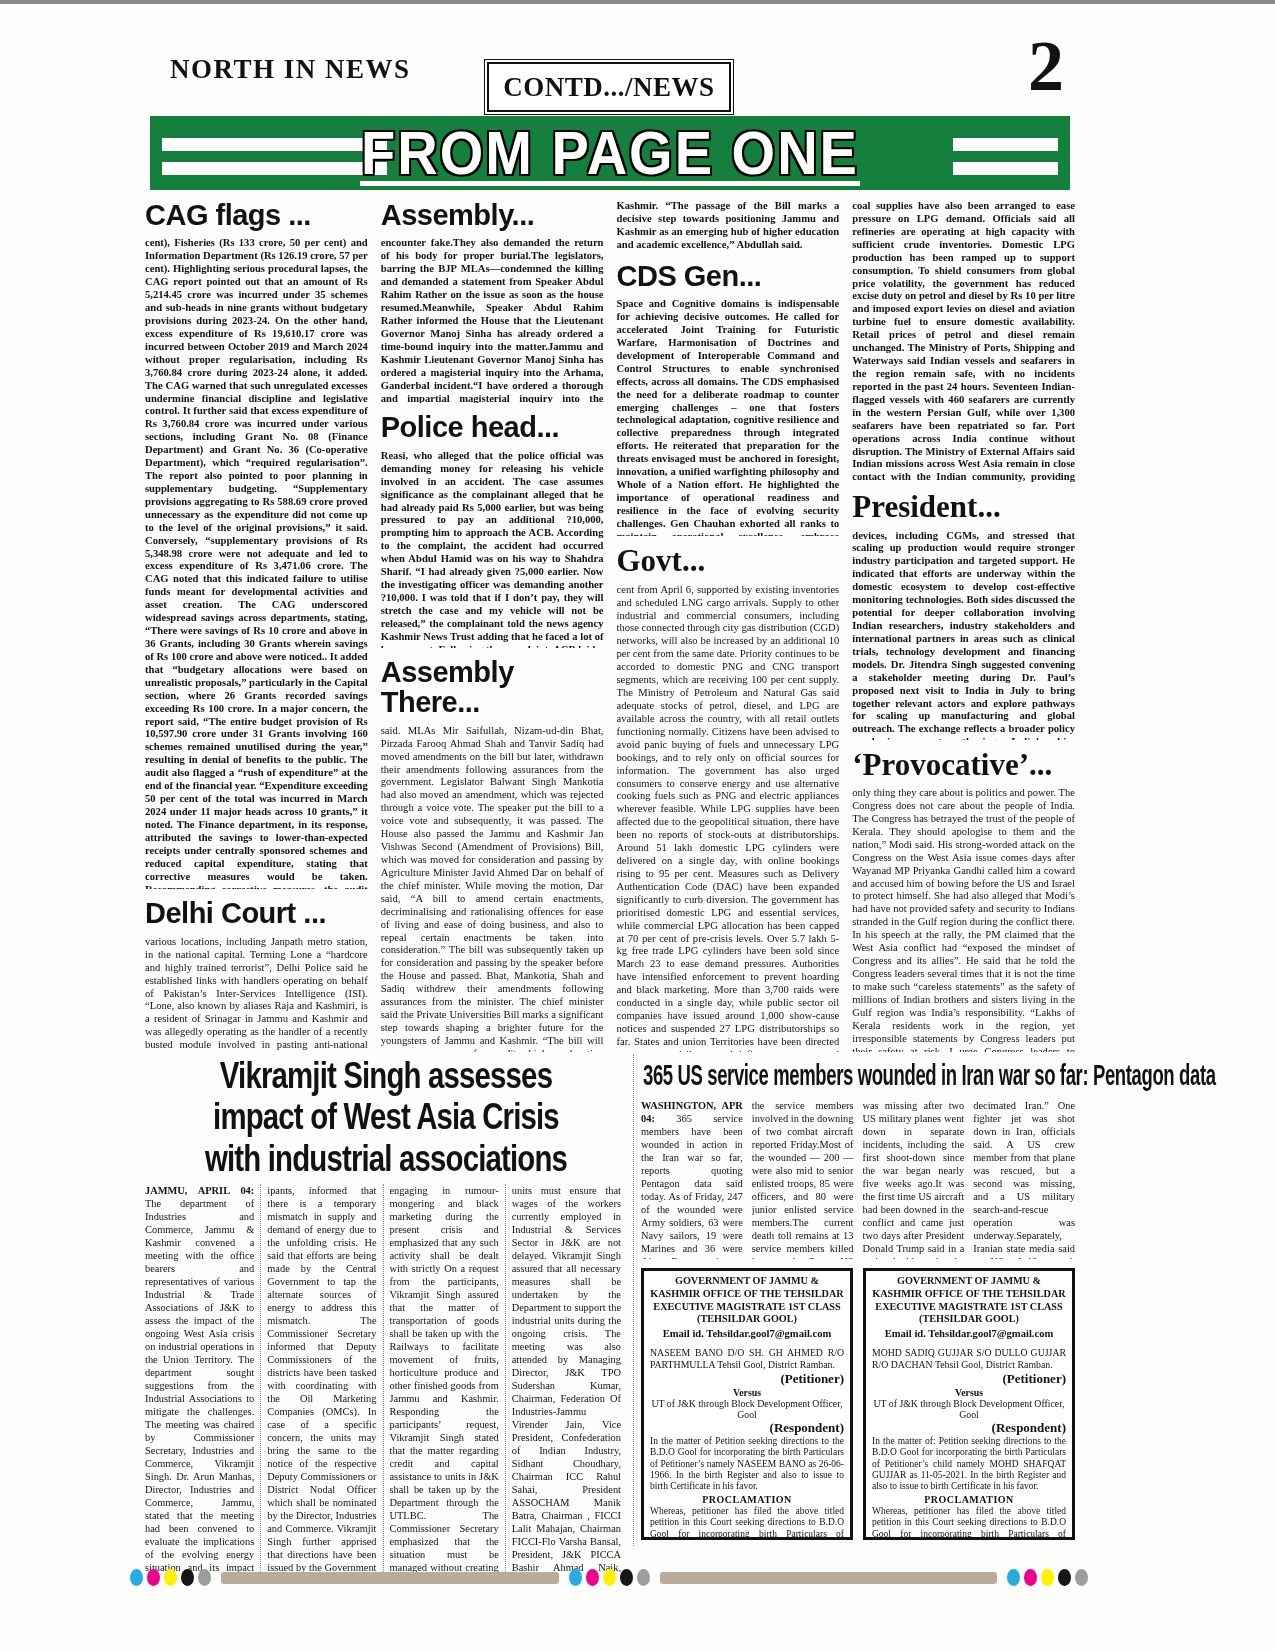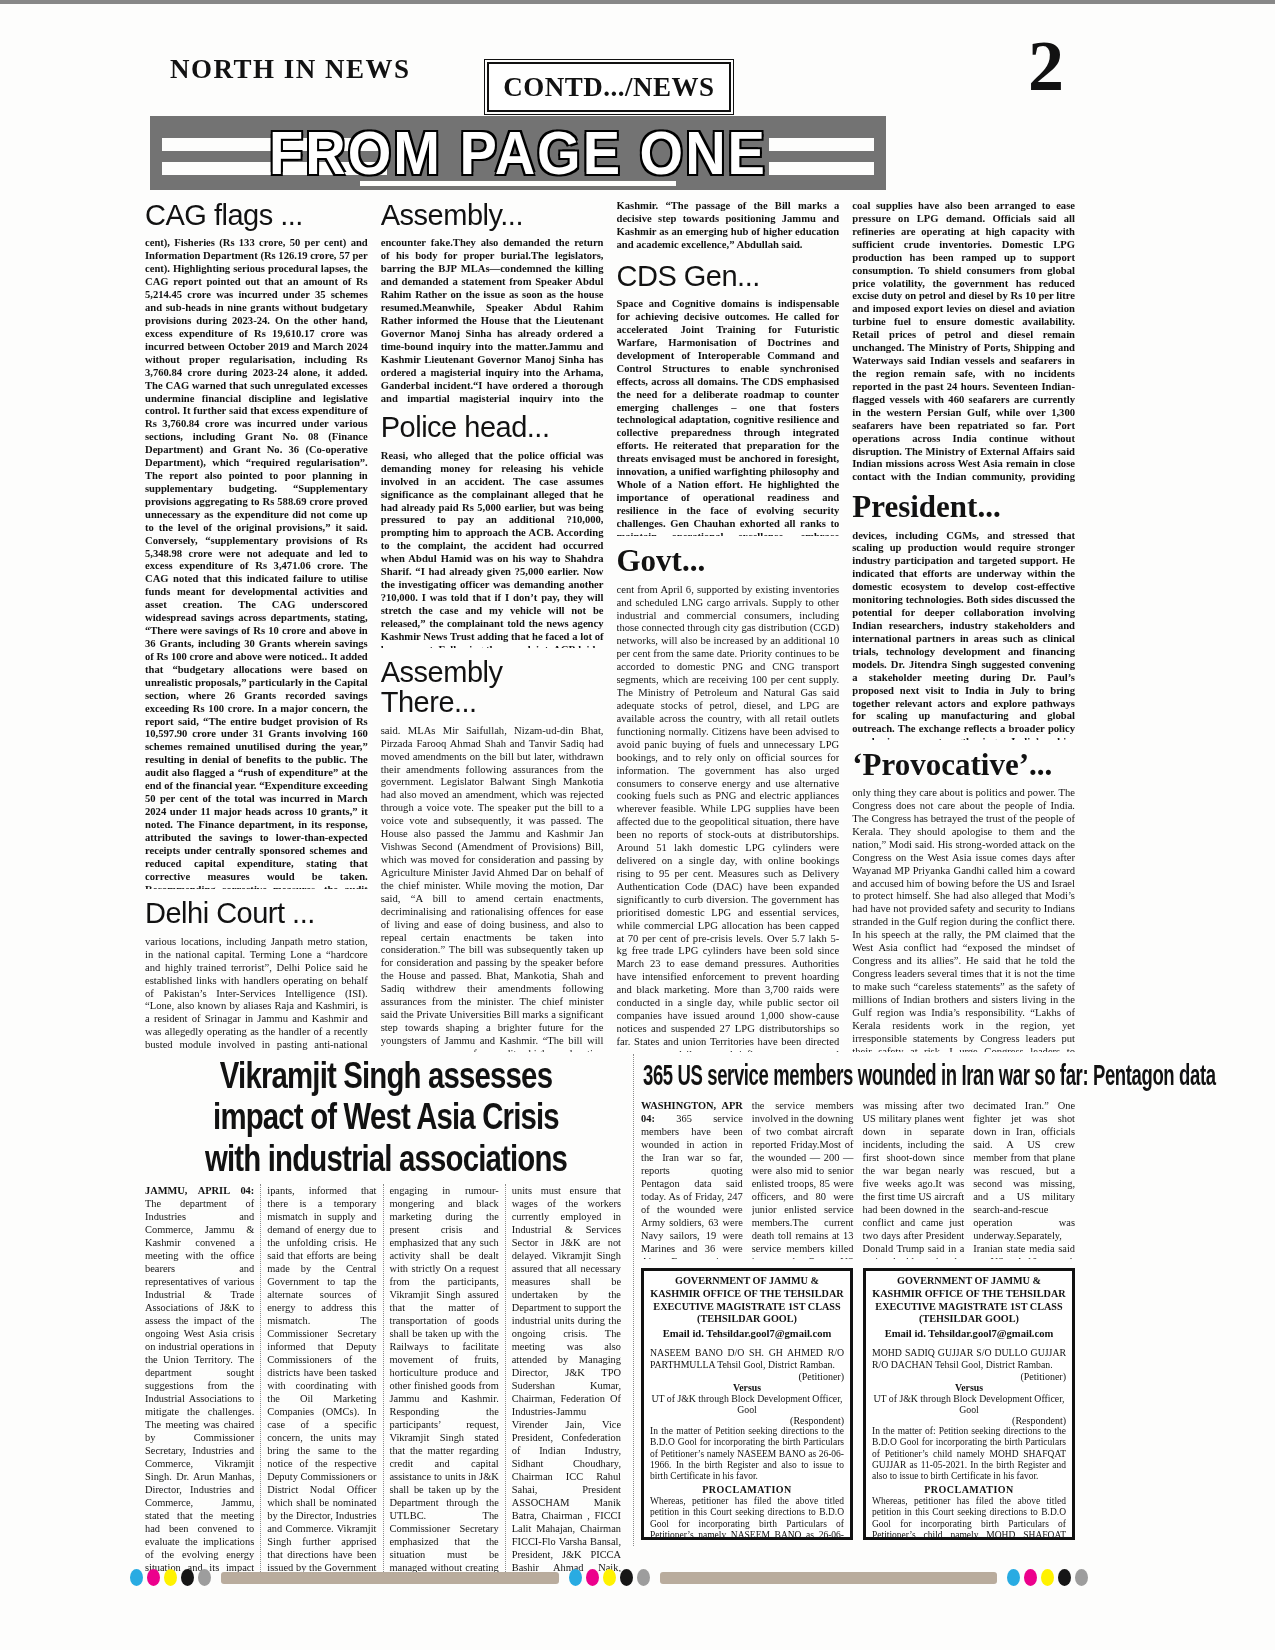--- a/index.html
+++ b/index.html
@@ -13,35 +13,35 @@
   .gb-city{position:absolute;left:78px;top:3px;font-family:"Liberation Sans",sans-serif;
            font-weight:bold;font-size:11px;letter-spacing:1px;}
   .gb-date{position:absolute;right:8px;top:1px;font-weight:bold;font-size:13.5px;}
   .contdbox{position:absolute;left:487px;top:58px;width:240px;height:46px;background:#fff;
             border:2px solid #111;outline:1px solid #111;outline-offset:2px;
             display:flex;align-items:center;justify-content:center;
             font-weight:bold;font-size:27px;letter-spacing:0.5px;}
   .pagenum{position:absolute;left:1028px;top:26px;font-weight:bold;font-size:72px;line-height:1;}
 
   
-  .banner{position:absolute;left:150px;top:112px;width:736px;height:74px;background:#737373;}
+  .banner{position:absolute;left:150px;top:112px;width:920px;height:74px;background:#15803d;}
   .stripe{position:absolute;height:13px;background:#fdfdfc;}
   .s1{left:12px;top:22px;width:225px;} .s2{left:12px;top:46px;width:225px;}
   .s3{right:12px;top:22px;width:105px;} .s4{right:12px;top:46px;width:105px;}
   .banner-text{position:absolute;left:0;right:0;top:2px;text-align:center;
       font-family:"Liberation Sans",sans-serif;font-weight:bold;font-size:56px;color:#fff;
       letter-spacing:2px;transform:scaleY(1.08);transform-origin:center top;
       text-shadow:2px 2px 0 #000,-2px 2px 0 #000,2px -2px 0 #000,-2px -2px 0 #000;}
   .banner-underline{position:absolute;left:210px;right:210px;bottom:4px;height:5px;background:#fdfdfc;}
 
   
   .topcols{position:absolute;left:145px;top:196px;width:930px;height:852px;
            display:flex;gap:13px;overflow:hidden;}
   .tcol{flex:1;overflow:hidden;min-width:0;}
-  .h-sans{font-family:"Liberation Sans",sans-serif;font-weight:normal;font-size:29px;
+  .h-sans{font-family:"Liberation Sans",sans-serif;font-weight:bold;font-size:29px;
           letter-spacing:-0.5px;margin:0 0 7px 0;line-height:1.05;}
   .h-serif{font-family:"Liberation Serif",serif;font-weight:bold;font-size:31px;
            margin:2px 0 6px 0;line-height:1.05;}
   .bd{font-size:10.6px;line-height:1.22;text-align:justify;overflow:hidden;}
   .sp{margin-bottom:9px;font-weight:bold;}
 
   
   .bleft{position:absolute;left:145px;top:1050px;width:482px;height:492px;}
   .hl-big{text-align:center;font-family:"Liberation Sans",sans-serif;font-weight:bold;
           font-size:35px;line-height:1.12;letter-spacing:-1px;
@@ -59,21 +59,21 @@
             white-space:nowrap;letter-spacing:-0.5px;
             transform:scale(0.74,1.18);transform-origin:left top;margin:4px 0 12px 2px;}
   .br-cols{display:flex;gap:9px;height:160px;overflow:hidden;}
   .br-c{flex:1;min-width:0;font-size:10.4px;line-height:1.25;text-align:justify;overflow:hidden;}
   .notices{display:flex;gap:10px;margin-top:9px;border-radius:14px;}
   .notice{flex:1;min-width:0;border:3px solid #111;padding:4px 6px;height:258px;
           overflow:hidden;background:#fff;}
   .nt{text-align:center;font-weight:bold;font-size:10.2px;line-height:1.25;}
   .nemail{text-align:center;font-weight:bold;font-size:10.6px;margin:2px 0 8px;}
   .nparty{font-size:9.8px;line-height:1.22;text-align:justify;}
-  .nlbl{text-align:right;font-weight:normal;font-size:10px;}
+  .nlbl{text-align:right;font-weight:bold;font-size:13px;}
   .nvs{text-align:center;font-weight:bold;font-size:9.8px;}
   .ncenter{text-align:center;font-size:9.8px;}
   .nbody{font-size:9.5px;line-height:1.2;text-align:justify;}
   .nproc{text-align:center;font-weight:bold;font-size:10px;letter-spacing:0.5px;margin:1px 0;}
 
   
   .regrow{position:absolute;left:128px;top:1565px;width:962px;display:flex;align-items:center;}
   .dot{width:13px;height:17px;border-radius:50%;margin:0 2px;flex:0 0 auto;}
   .rbar{flex:1;height:12px;border-radius:3px;margin:0 8px;}
 </style>

